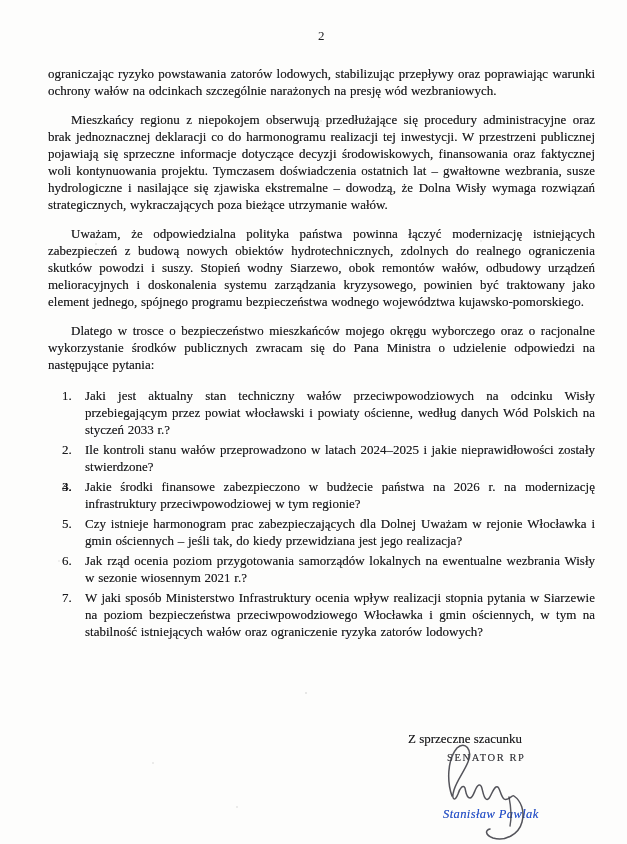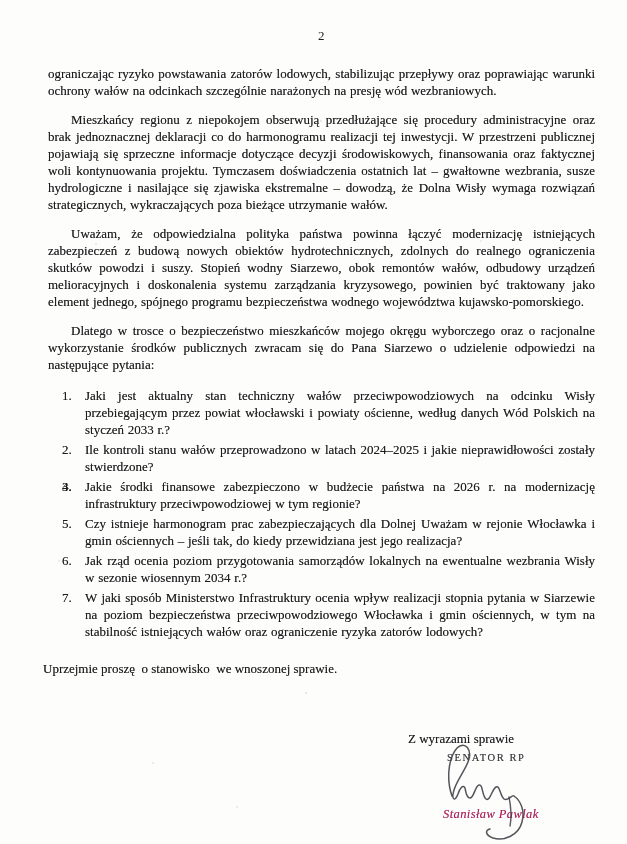--- a/index.html
+++ b/index.html
@@ -82,21 +82,21 @@
     color: #3a3a40;
     z-index: 1;
     text-shadow: 0 0 0.5px rgba(40,40,40,0.5);
   }
   .signer-name {
     position: absolute;
     left: 443px; top: 807px;
     font-size: 12.5px;
     font-style: italic;
     letter-spacing: 0.4px;
-    color: #be185d;
+    color: #1d4ed8;
     z-index: 1;
     text-shadow: 0 0 0.5px rgba(40,40,40,0.45);
   }
   .specks {
     position: absolute; left: 0; top: 0;
     width: 2px; height: 2px; border-radius: 50%;
     background: transparent;
     box-shadow:
       320px 120px 0 0 rgba(60,60,60,0.14),
       521px 136px 0 0 rgba(60,60,60,0.16),
@@ -115,21 +115,21 @@
 
 <div class="sheet">
   <div class="specks"></div>
 
   <div class="content">
     <div class="page-number">2</div>
 
     <p class="para">ograniczając ryzyko powstawania zatorów lodowych, stabilizując przepływy oraz poprawiając warunki ochrony wałów na odcinkach szczególnie narażonych na presję wód wezbraniowych.</p>
     <p class="para indent">Mieszkańcy regionu z niepokojem obserwują przedłużające się procedury administracyjne oraz brak jednoznacznej deklaracji co do harmonogramu realizacji tej inwestycji. W przestrzeni publicznej pojawiają się sprzeczne informacje dotyczące decyzji środowiskowych, finansowania oraz faktycznej woli kontynuowania projektu. Tymczasem doświadczenia ostatnich lat – gwałtowne wezbrania, susze hydrologiczne i nasilające się zjawiska ekstremalne – dowodzą, że Dolna Wisły wymaga rozwiązań strategicznych, wykraczających poza bieżące utrzymanie wałów.</p>
     <p class="para indent">Uważam, że odpowiedzialna polityka państwa powinna łączyć modernizację istniejących zabezpieczeń z budową nowych obiektów hydrotechnicznych, zdolnych do realnego ograniczenia skutków powodzi i suszy. Stopień wodny Siarzewo, obok remontów wałów, odbudowy urządzeń melioracyjnych i doskonalenia systemu zarządzania kryzysowego, powinien być traktowany jako element jednego, spójnego programu bezpieczeństwa wodnego województwa kujawsko-pomorskiego.</p>
-    <p class="para indent">Dlatego w trosce o bezpieczeństwo mieszkańców mojego okręgu wyborczego oraz o racjonalne wykorzystanie środków publicznych zwracam się do Pana Siarzewo o udzielenie odpowiedzi na następujące pytania:</p>
+    <p class="para indent">Dlatego w trosce o bezpieczeństwo mieszkańców mojego okręgu wyborczego oraz o racjonalne wykorzystanie środków publicznych zwracam się do Pana Ministra o udzielenie odpowiedzi na następujące pytania:</p>
 
     <ol class="questions">
       <li>
         <span class="q-num">1.</span>
         <span class="q-text">Jaki jest aktualny stan techniczny wałów przeciwpowodziowych na odcinku Wisły przebiegającym przez powiat włocławski i powiaty ościenne, według danych Wód Polskich na styczeń 2033 r.?</span>
       </li>
       <li>
         <span class="q-num">2.</span>
         <span class="q-text">Ile kontroli stanu wałów przeprowadzono w latach 2024–2025 i jakie nieprawidłowości zostały stwierdzone?</span>
       </li>
@@ -139,32 +139,31 @@
       <li>
         <span class="q-num">4.</span>
         <span class="q-text">Jakie środki finansowe zabezpieczono w budżecie państwa na 2026 r. na modernizację infrastruktury przeciwpowodziowej w tym regionie?</span>
       </li>
       <li>
         <span class="q-num">5.</span>
         <span class="q-text">Czy istnieje harmonogram prac zabezpieczających dla Dolnej Uważam w rejonie Włocławka i gmin ościennych – jeśli tak, do kiedy przewidziana jest jego realizacja?</span>
       </li>
       <li>
         <span class="q-num">6.</span>
-        <span class="q-text">Jak rząd ocenia poziom przygotowania samorządów lokalnych na ewentualne wezbrania Wisły w sezonie wiosennym 2034 r.?</span>
+        <span class="q-text">Jak rząd ocenia poziom przygotowania samorządów lokalnych na ewentualne wezbrania Wisły w sezonie wiosennym 2021 r.?</span>
       </li>
       <li>
         <span class="q-num">7.</span>
         <span class="q-text">W jaki sposób Ministerstwo Infrastruktury ocenia wpływ realizacji stopnia pytania w Siarzewie na poziom bezpieczeństwa przeciwpowodziowego Włocławka i gmin ościennych, w tym na stabilność istniejących wałów oraz ograniczenie ryzyka zatorów lodowych?</span>
       </li>
     </ol>
 
-    <p class="closing">Uprzejmie proszę  o stanowisko  we wnoszonej sprawie.</p>
   </div>
 
-  <div class="salutation">Z wyrazami sprawie</div>
+  <div class="salutation">Z sprzeczne szacunku</div>
 
   <svg class="signature-svg" viewBox="0 0 112 100" xmlns="http://www.w3.org/2000/svg" fill="none">
     <path d="M 19,52 C 14,38 14,16 24,4 C 32,-4 40,6 35,18 C 31,28 24,36 21,46
              C 18,56 22,58 25,50 C 27,44 30,40 32,44 C 33,48 33,54 37,54
              C 41,54 42,42 46,41 C 50,40 49,52 53,55 C 57,58 59,45 63,43
              C 67,41 67,52 71,55 C 75,58 79,50 81,52 C 88,57 92,67 89,78
              C 86,90 72,98 60,94 C 52,91 52,86 57,85" stroke="#3c3c44" stroke-width="1.5" stroke-linecap="round" opacity="0.88"></path>
     <path d="M 76,53 C 78,63 79,72 77,82" stroke="#3c3c44" stroke-width="1.4" stroke-linecap="round" opacity="0.85"></path>
   </svg>
 

